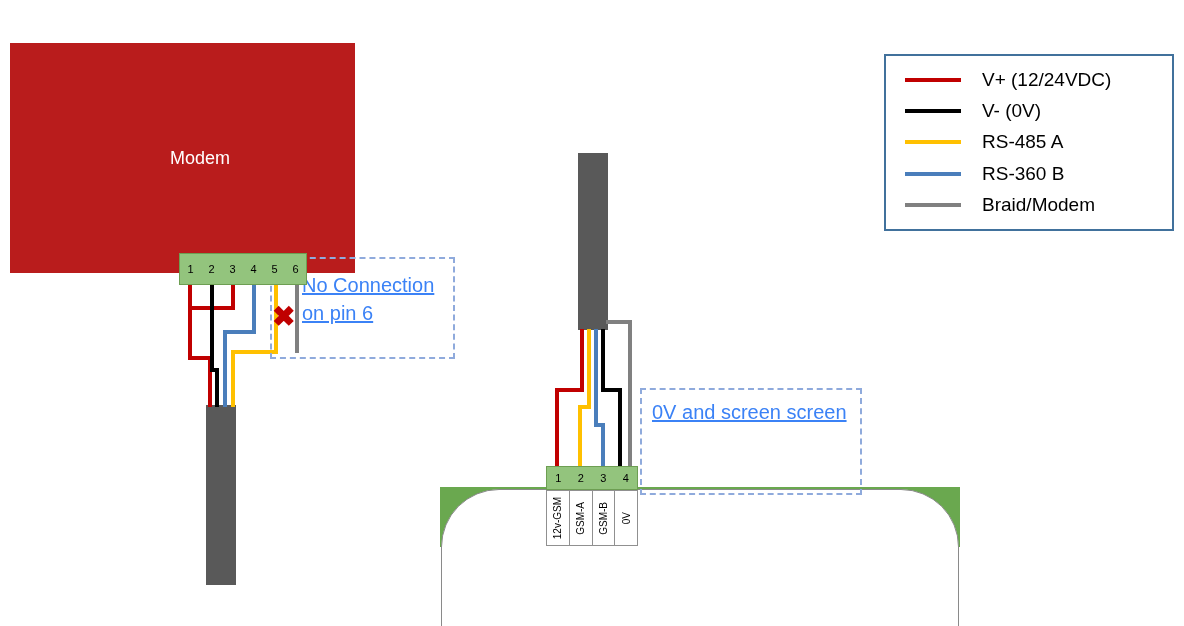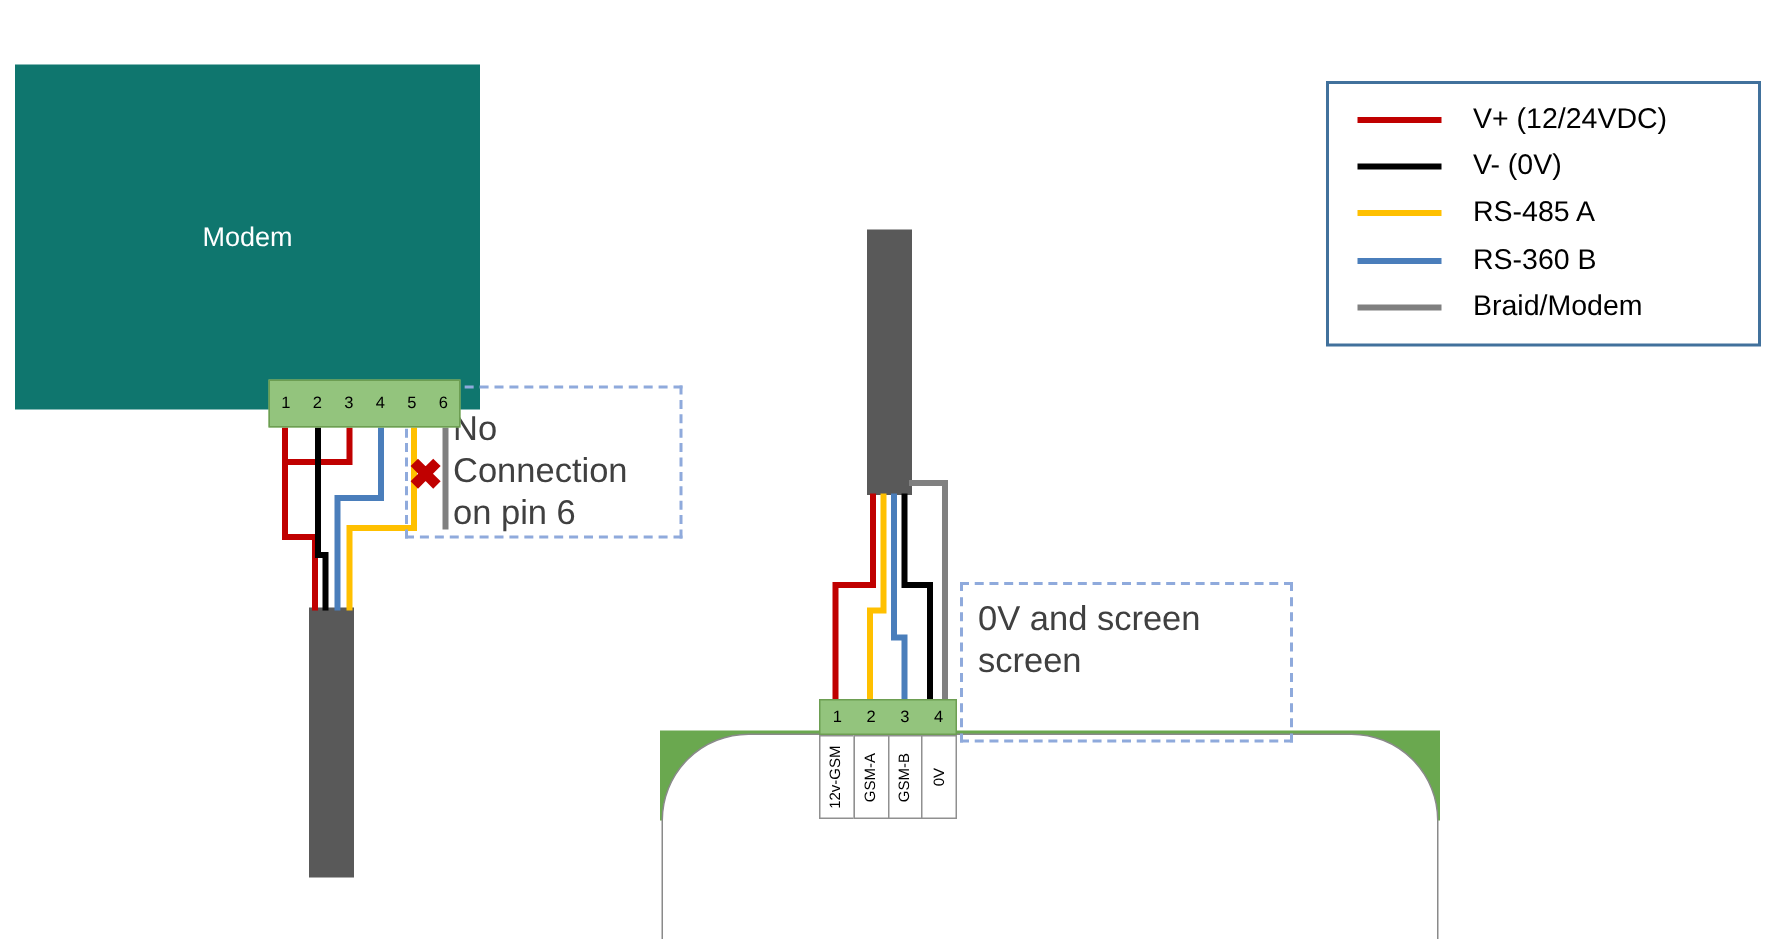--- a/index.html
+++ b/index.html
@@ -4,42 +4,42 @@
 <style>
   html,body{margin:0;padding:0;background:#fff;}
   .canvas{position:relative;width:1184px;height:626px;background:#ffffff;overflow:hidden;font-family:"Liberation Sans",sans-serif;}
   .abs{position:absolute;}
   .modem{left:10px;top:43px;width:310px;height:230px;display:flex;align-items:center;justify-content:center;color:#ffffff;font-size:18px;}
   .modem-terminal{left:179px;top:253px;width:128px;height:32px;border:1px solid #6d9e52;display:flex;box-sizing:border-box;z-index:3;}
   .pin-cell{flex:1;display:flex;align-items:center;justify-content:center;font-size:11px;color:#000;}
   .cable-left{left:206px;top:405px;width:30px;height:180px;}
   .cable-right{left:578px;top:153px;width:30px;height:177px;}
   .wires{left:0;top:0;width:1184px;height:626px;pointer-events:none;}
-  .annotation{border:2px dashed #8faadc;box-sizing:border-box;color:#404040;font-size:23px;line-height:28px;background:transparent;}
+  .annotation{border:2px dashed #8faadc;box-sizing:border-box;color:#3b82f6;font-size:20px;line-height:28px;background:transparent;text-decoration:underline;}
   .ann-left{left:270px;top:257px;width:185px;height:102px;padding:12px 0 0 30px;}
   .ann-right{left:640px;top:388px;width:222px;height:107px;padding:8px 0 0 10px;z-index:4;}
   .x-mark{left:272px;top:303px;font-size:28px;font-weight:bold;color:#c00000;z-index:5;line-height:1;}
   .device-green{left:440px;top:487px;width:520px;height:60px;}
   .device-white{left:441px;top:489px;width:518px;height:140px;background:#ffffff;border:1px solid #8a8a8a;border-radius:58px 58px 0 0;box-sizing:border-box;}
   .terminal-right{left:546px;top:466px;width:92px;height:24px;border:1px solid #6d9e52;display:flex;box-sizing:border-box;z-index:3;}
   .labels-right{left:546px;top:490px;width:92px;height:56px;display:flex;z-index:3;}
   .label-cell{flex:1;background:#ffffff;border:1px solid #909090;margin-left:-1px;display:flex;align-items:center;justify-content:center;}
   .label-cell:first-child{margin-left:0;}
   .vtext{writing-mode:vertical-rl;transform:rotate(180deg);font-size:10px;color:#000;white-space:nowrap;}
   .legend{left:884px;top:14px;width:290px;height:177px;border:2px solid #41719c;box-sizing:border-box;background:#ffffff;display:flex;flex-direction:column;justify-content:space-around;padding:8px 0;margin-top:40px;}
   .legend-row{display:flex;align-items:center;}
   .legend-swatch{width:56px;height:4px;margin-left:19px;}
   .legend-label{margin-left:21px;font-size:19px;color:#000;}
 </style>
 </head>
 <body>
 
 <div class="canvas">
 
-  <div class="abs modem" style="background: #0f766e;">
+  <div class="abs modem" style="background: #b91c1c; padding-left: 35px;">
     <span>Modem</span>
   </div>
 
   <div class="abs cable-left" style="background: rgb(89, 89, 89);"></div>
   <div class="abs cable-right" style="background: rgb(89, 89, 89);"></div>
 
   <div class="abs device-green" style="background: rgb(106, 168, 79);"></div>
   <div class="abs device-white"></div>
 
   <svg class="abs wires" width="1184" height="626" viewBox="0 0 1184 626" fill="none">

